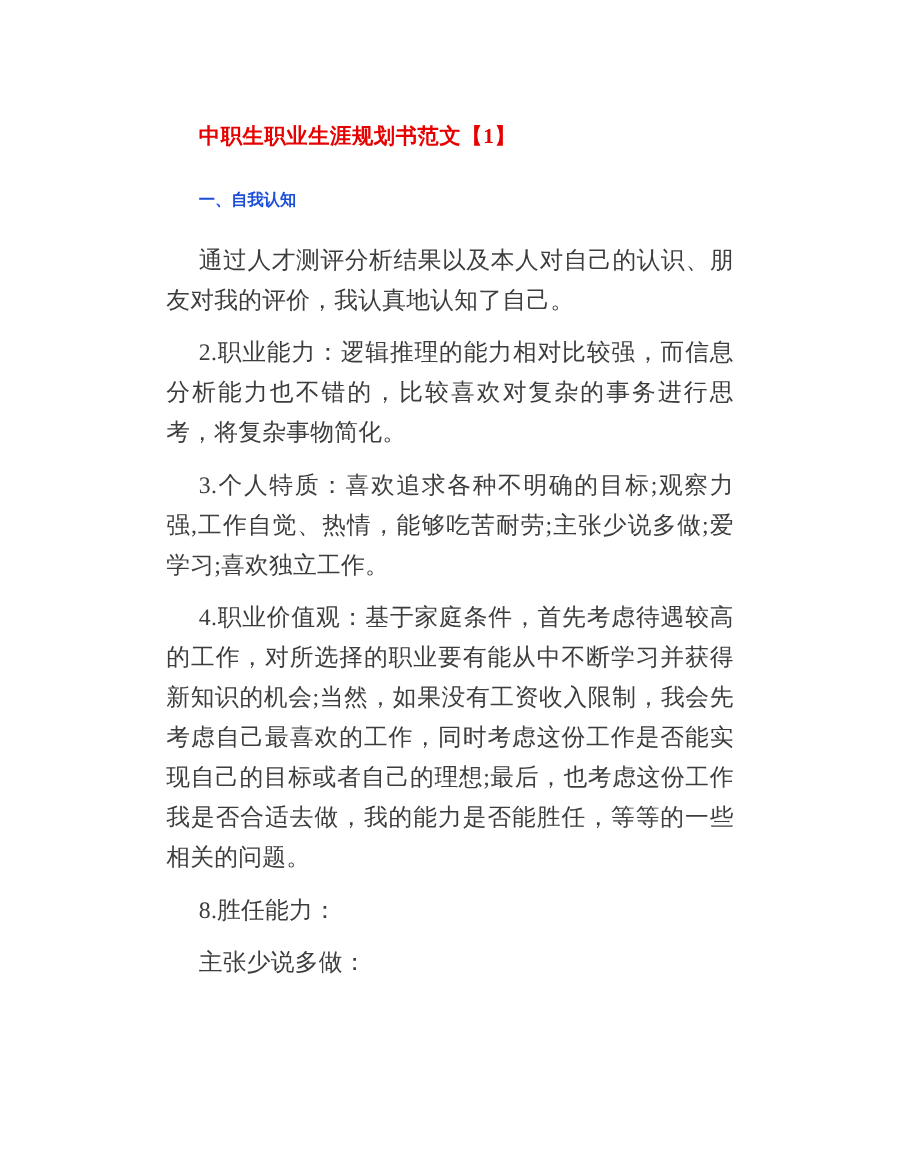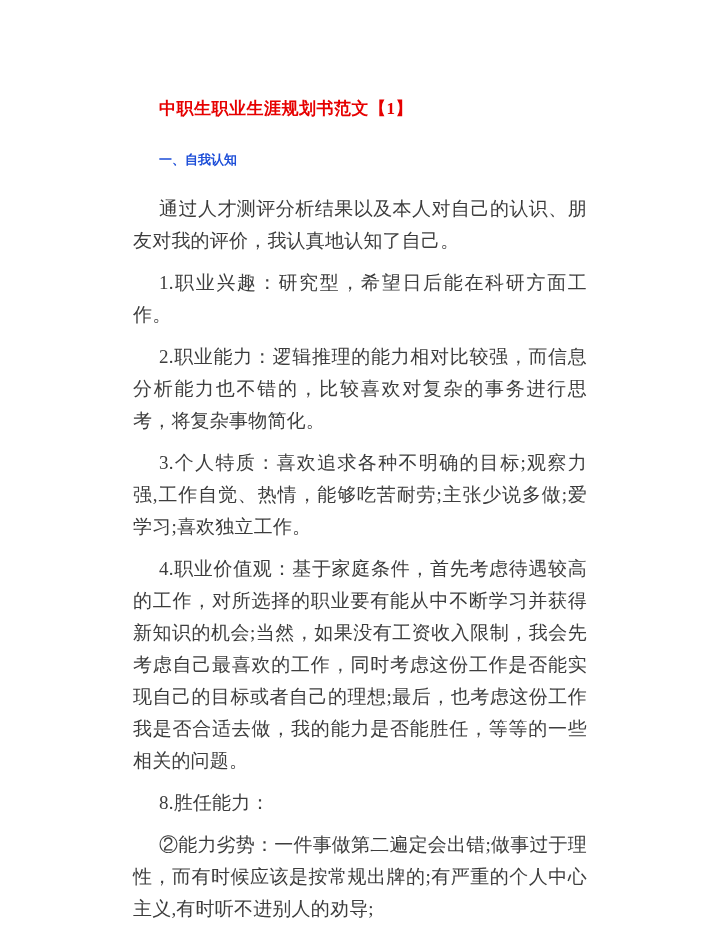--- a/index.html
+++ b/index.html
@@ -46,20 +46,18 @@
 </style>
 </head>
 <body>
 
 <div class="page" style="color: rgb(61, 61, 61);">
   <h1 class="doc-title" style="color: rgb(230, 0, 0);">中职生职业生涯规划书范文【1】</h1>
 
   <h2 class="section-heading">一、自我认知</h2>
 
   <p class="para">通过人才测评分析结果以及本人对自己的认识、朋友对我的评价，我认真地认知了自己。</p>
-  <p class="para">1.职业兴趣：研究型，希望日后能在科研方面工作。</p>
   <p class="para">2.职业能力：逻辑推理的能力相对比较强，而信息分析能力也不错的，比较喜欢对复杂的事务进行思考，将复杂事物简化。</p>
   <p class="para">3.个人特质：喜欢追求各种不明确的目标;观察力强,工作自觉、热情，能够吃苦耐劳;主张少说多做;爱学习;喜欢独立工作。</p>
   <p class="para">4.职业价值观：基于家庭条件，首先考虑待遇较高的工作，对所选择的职业要有能从中不断学习并获得新知识的机会;当然，如果没有工资收入限制，我会先考虑自己最喜欢的工作，同时考虑这份工作是否能实现自己的目标或者自己的理想;最后，也考虑这份工作我是否合适去做，我的能力是否能胜任，等等的一些相关的问题。</p>
   <p class="para">8.胜任能力：</p>
-  <p class="para">②能力劣势：一件事做第二遍定会出错;做事过于理性，而有时候应该是按常规出牌的;有严重的个人中心主义,有时听不进别人的劝导;</p>
   <p class="para">主张少说多做：</p>
 </div>
 
 </body></html>

